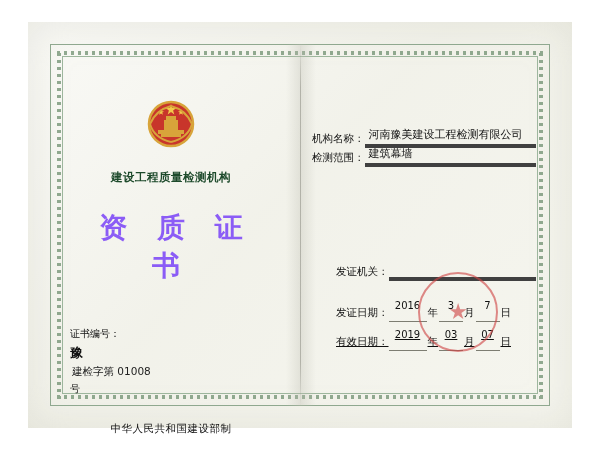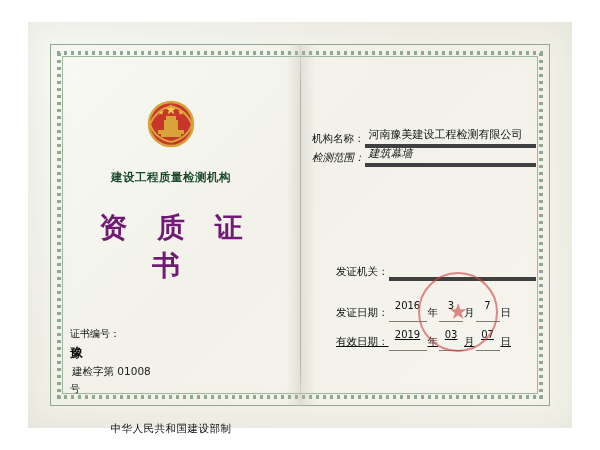--- a/index.html
+++ b/index.html
@@ -102,21 +102,21 @@
     color: #1d4a2b;
     letter-spacing: 0.5px;
     margin-top: 14px;
     font-family: "DejaVu Sans", sans-serif;
     font-weight: 600;
   }
   .title-big {
     margin-top: 24px;
     font-size: 28px;
     letter-spacing: 10px;
-    color: #701a75;
+    color: #8b5cf6;
     font-weight: 700;
     text-indent: 10px;
     font-family: "DejaVu Serif", serif;
   }
   .cert-no {
     margin-top: 42px;
     font-size: 10px;
     color: #222;
     display: flex;
     justify-content: center;
@@ -163,21 +163,21 @@
   }
   .field .line {
     flex: 1;
     border-bottom: 4px solid #404040;
     padding: 0 4px 2px 4px;
     min-height: 13px;
     font-size: 11px;
     color: #111;
   }
   .row-org { position: absolute; left: 12px; top: 69px; width: 224px; }
-  .row-scope { position: absolute; left: 12px; top: 88px; width: 224px; font-style: italic; }
+  .row-scope { position: absolute; left: 12px; top: 88px; width: 224px; }
   .row-authority { position: absolute; left: 36px; top: 204px; width: 200px; }
   .row-issue { position: absolute; left: 36px; top: 242px; width: 200px; }
   .row-valid { position: absolute; left: 36px; top: 271px; width: 200px; text-decoration: underline; }
   .date-row {
     display: flex;
     align-items: flex-end;
     font-size: 10.5px;
     color: #111;
   }
   .date-row .lbl { white-space: nowrap; padding-bottom: 2px; }

